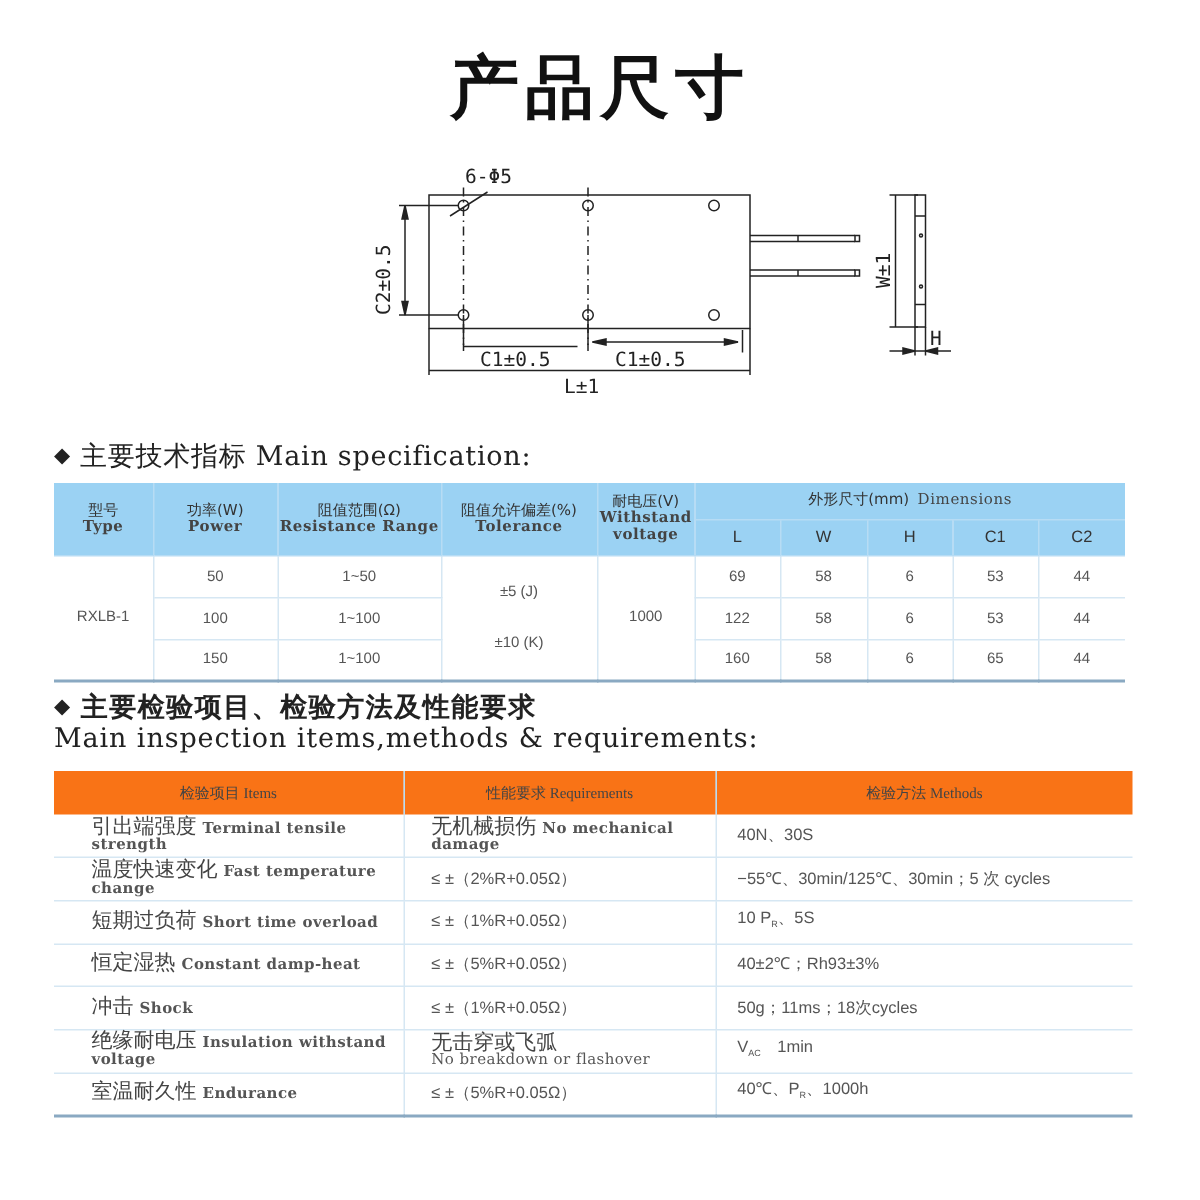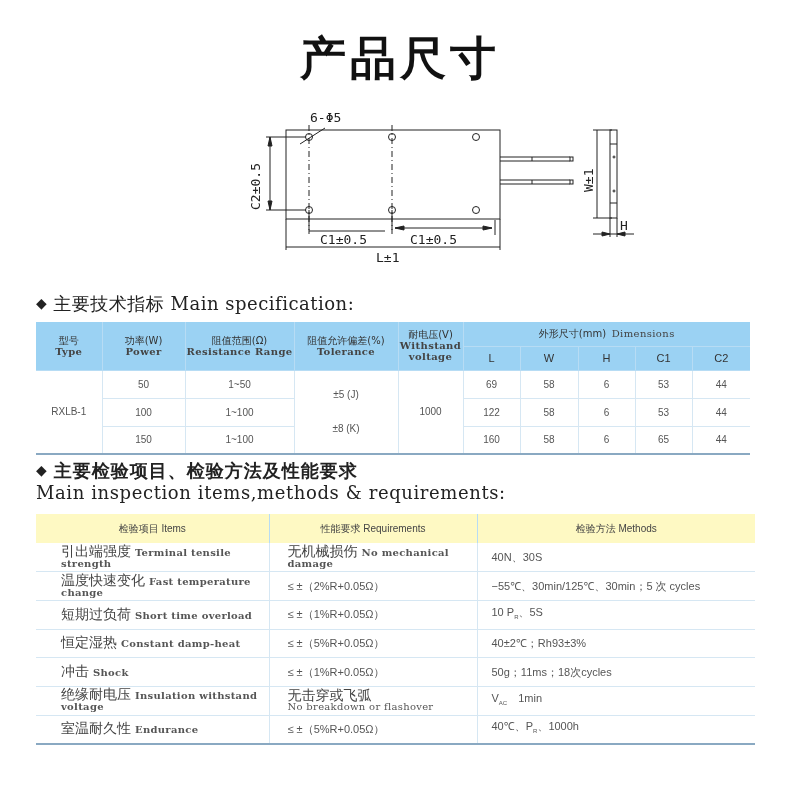--- a/index.html
+++ b/index.html
@@ -31,21 +31,21 @@
   .spec { left: 36px; top: 322px; width: 714px; border-bottom: 2px solid #8aa9c2; }
   .spec th { background: #9bd2f3; color: #333; font-size: 10px; line-height: 11px; border-right: 1px solid #b7dcf4; border-bottom: 1px solid #b7dcf4; }
   .spec th .cn { font-family: "DejaVu Sans", sans-serif; font-size: 10px; }
   .spec th .en { font-family: "DejaVu Serif", serif; font-size: 10px; font-weight: bold; letter-spacing: 0.4px; color: #444; }
   .spec th.dimh { height: 24px; }
   .spec th.dimsub { height: 24px; font-size: 11px; font-family: "Liberation Sans", sans-serif; }
   .spec td { font-size: 10px; color: #555; height: 28px; border-right: 1px solid #d6e7f3; border-bottom: 1px solid #d6e7f3; }
   .spec tr td:last-child, .spec tr th:last-child { border-right: none; }
 
   .insp { left: 36px; top: 514px; width: 719px; border-bottom: 2px solid #8aa9c2; }
-  .insp th { background: #fef9c3; height: 29px; font-size: 10px; color: #444; border-right: 1px solid #b7dcf4; font-family: Liberation Sans, sans-serif; }
+  .insp th { background: #f97316; height: 29px; font-size: 10px; color: #444; border-right: 1px solid #b7dcf4; font-family: Liberation Serif, serif; }
   .insp td { height: 28.7px; font-size: 10.5px; color: #444; text-align: left; padding-left: 18px; border-right: 1px solid #d6e7f3; border-bottom: 1px solid #d6e7f3; line-height: 11px; }
   .insp td.c1 { padding-left: 25px; }
   .insp td .cn { font-family: "DejaVu Sans", sans-serif; font-size: 14px; }
   .insp td .en { font-family: "DejaVu Serif", serif; font-size: 10px; font-weight: bold; color: #555; margin-left: 4px; letter-spacing: 0.3px; }
   .insp td.req-plain, .insp td.meth { font-family: "Liberation Sans", sans-serif; font-size: 11px; color: #555; }
   .insp td.c3 { padding-left: 14px; }
   .insp tr td:last-child, .insp tr th:last-child { border-right: none; }
   sub { font-size: 6px; }
 </style>
 </head>
@@ -170,21 +170,21 @@
     <th class="dimsub">H</th>
     <th class="dimsub">C1</th>
     <th class="dimsub">C2</th>
   </tr>
   <tr>
     <td rowspan="3">RXLB-1</td>
     <td>50</td>
     <td>1~50</td>
     <td rowspan="3" style="line-height:34px;">
           <div>±5 (J)</div>
-          <div>±8 (K)</div>
+          <div>±10 (K)</div>
         </td>
     <td rowspan="3">1000</td>
     <td>69</td>
     <td>58</td>
     <td>6</td>
     <td>53</td>
     <td>44</td>
   </tr>
   <tr>
     <td>100</td>

